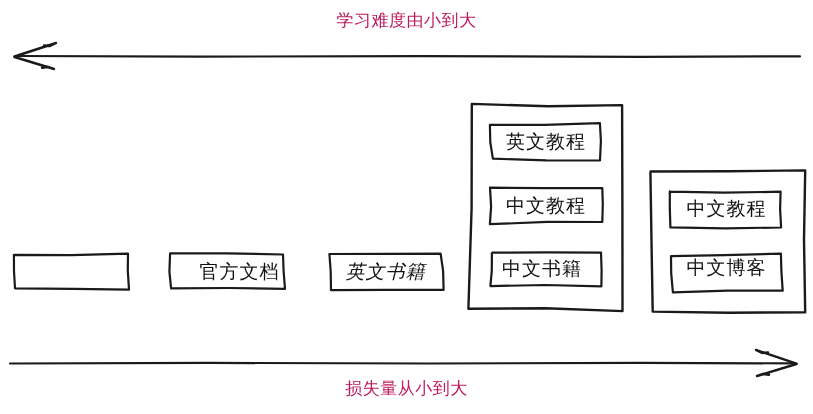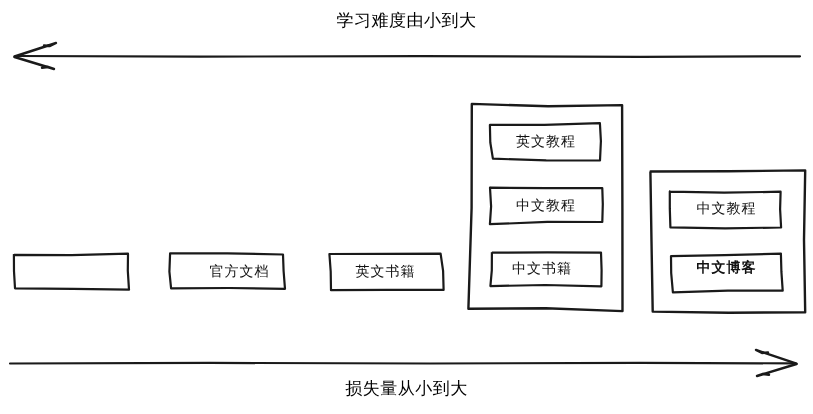--- a/index.html
+++ b/index.html
@@ -17,21 +17,21 @@
   #canvas {
     position: absolute;
     left: 0;
     top: 0;
     width: 813px;
     height: 414px;
   }
   .axis-caption {
     position: absolute;
     font-size: 17px;
-    color: #000000;
+    color: #be185d;
     letter-spacing: 0.5px;
     white-space: nowrap;
     font-family: Liberation Sans, sans-serif;
   }
   #top-caption {
     left: 0;
     right: 0;
     top: 9px;
     text-align: center;
   }
@@ -41,21 +41,21 @@
     top: 377px;
     text-align: center;
   }
   .node-label {
     position: absolute;
     left: 0;
     right: 0;
     top: 50%;
     transform: translateY(-50%);
     text-align: center;
-    font-size: 14px;
+    font-size: 19px;
     color: #111111;
     white-space: nowrap;
     letter-spacing: 1px;
     pointer-events: none;
     font-family: "DejaVu Sans", "Liberation Sans", sans-serif;
   }
   .node {
     position: absolute;
   }
   .group {
@@ -94,21 +94,21 @@
   </svg>
 </div>
 
 <div class="node" id="node-1" style="left: 170px; top: 253px; width: 115px; height: 37px; padding-left: 24px;">
   <svg class="svgbox" width="119" height="41" viewBox="0 0 119 41">
     <path stroke="#1a1a1a" stroke-width="2.2" fill="#ffffff" stroke-linejoin="round" d="M0.1 0.3 L57.5 0.3 L113.0 1.5 L113.6 18.0 L115.0 35.8 L58.9 35.0 L1.1 35.4 L-0.6 18.6 L0.1 0.3 L0.5 0.5"></path>
   </svg>
   <span class="node-label">官方文档</span>
 </div>
 
-<div class="node" id="node-2" style="left: 328px; top: 253px; width: 115px; height: 37px;">
+<div class="node" id="node-2" style="left: 328px; top: 253px; width: 115px; height: 37px; font-style: italic;">
   <svg class="svgbox" width="119" height="41" viewBox="0 0 119 41">
     <path stroke="#1a1a1a" stroke-width="2.2" fill="#ffffff" stroke-linejoin="round" d="M1.4 1.0 L58.1 0.8 L112.6 0.6 L115.1 17.9 L115.6 36.9 L58.4 36.8 L3.0 37.2 L2.7 18.5 L1.4 1.0 L1.5 1.5"></path>
   </svg>
   <span class="node-label">英文书籍</span>
 </div>
 
 <div class="group" id="group-0" style="left: 469px; top: 103px; width: 153px; height: 207px;">
   <svg class="svgbox" width="157" height="211" viewBox="0 0 157 211">
     <path stroke="#1a1a1a" stroke-width="2.4" fill="#ffffff" stroke-linejoin="round" d="M2.8 0.9 L79.3 3.3 L153.1 2.1 L153.4 106.0 L153.5 208.1 L76.7 205.2 L-0.6 205.7 L2.6 105.0 L2.8 0.9 L3.1 0.8"></path>
   </svg>
@@ -135,19 +135,19 @@
 <div class="group" id="group-1" style="left: 650px; top: 172px; width: 155px; height: 140px;">
   <svg class="svgbox" width="159" height="144" viewBox="0 0 159 144">
     <path stroke="#1a1a1a" stroke-width="2.4" fill="#ffffff" stroke-linejoin="round" d="M0.4 -0.5 L78.5 -0.8 L155.2 -1.6 L154.0 67.7 L155.2 140.2 L78.7 140.7 L2.7 139.6 L1.5 69.5 L0.4 -0.5 L0.0 -0.3"></path>
   </svg>
   <div class="node" id="group-1-item-0" style="left: 20px; top: 18px; width: 113px; height: 38px;">
     <svg class="svgbox" width="117" height="42" viewBox="0 0 117 42">
       <path stroke="#1a1a1a" stroke-width="2.2" fill="#ffffff" stroke-linejoin="round" d="M-0.2 1.6 L54.1 2.7 L110.6 1.7 L110.1 19.1 L111.1 37.5 L55.1 38.4 L0.4 37.4 L-0.2 18.4 L-0.2 1.6 L0.5 0.6"></path>
     </svg>
     <span class="node-label">中文教程</span>
   </div>
-  <div class="node" id="group-1-item-1" style="left: 20px; top: 82px; width: 113px; height: 27px; font-weight: bold;">
+  <div class="node" id="group-1-item-1" style="left: 20px; top: 82px; width: 113px; height: 27px;">
     <svg class="svgbox" width="117" height="42" viewBox="0 0 117 42">
       <path stroke="#1a1a1a" stroke-width="2.2" fill="#ffffff" stroke-linejoin="round" d="M1.0 2.2 L54.7 1.2 L110.9 -0.4 L111.4 17.7 L112.7 36.7 L57.9 36.6 L2.9 38.4 L1.2 19.1 L1.0 2.2 L1.5 1.6"></path>
     </svg>
     <span class="node-label">中文博客</span>
   </div>
 </div>
 
 </body></html>

